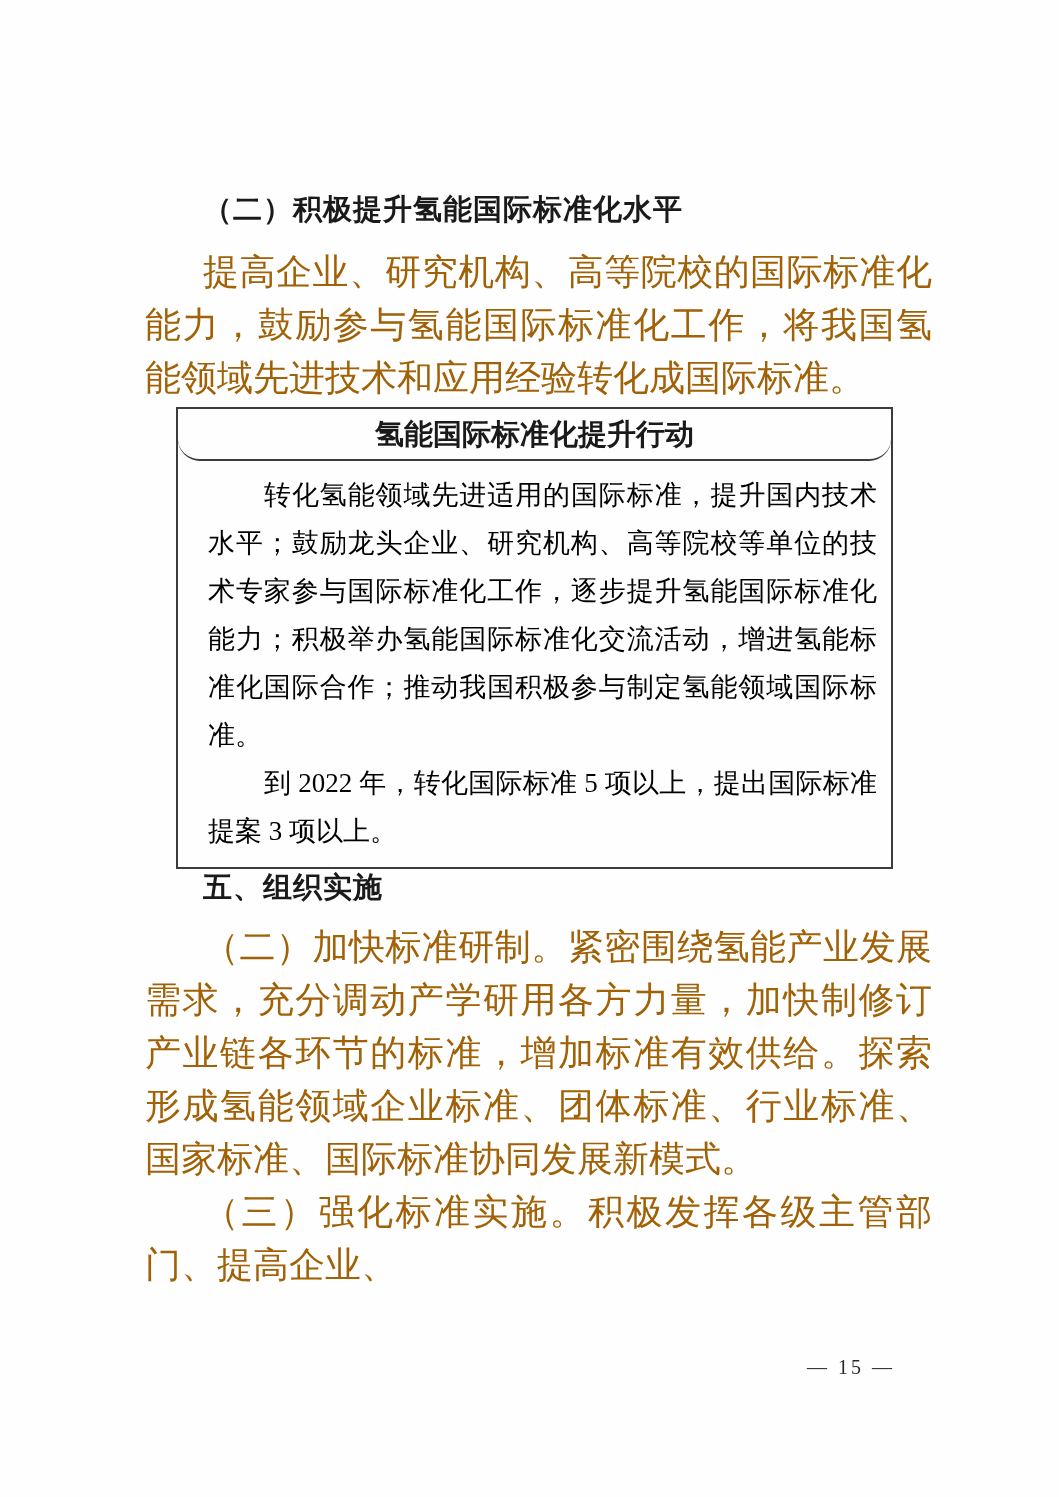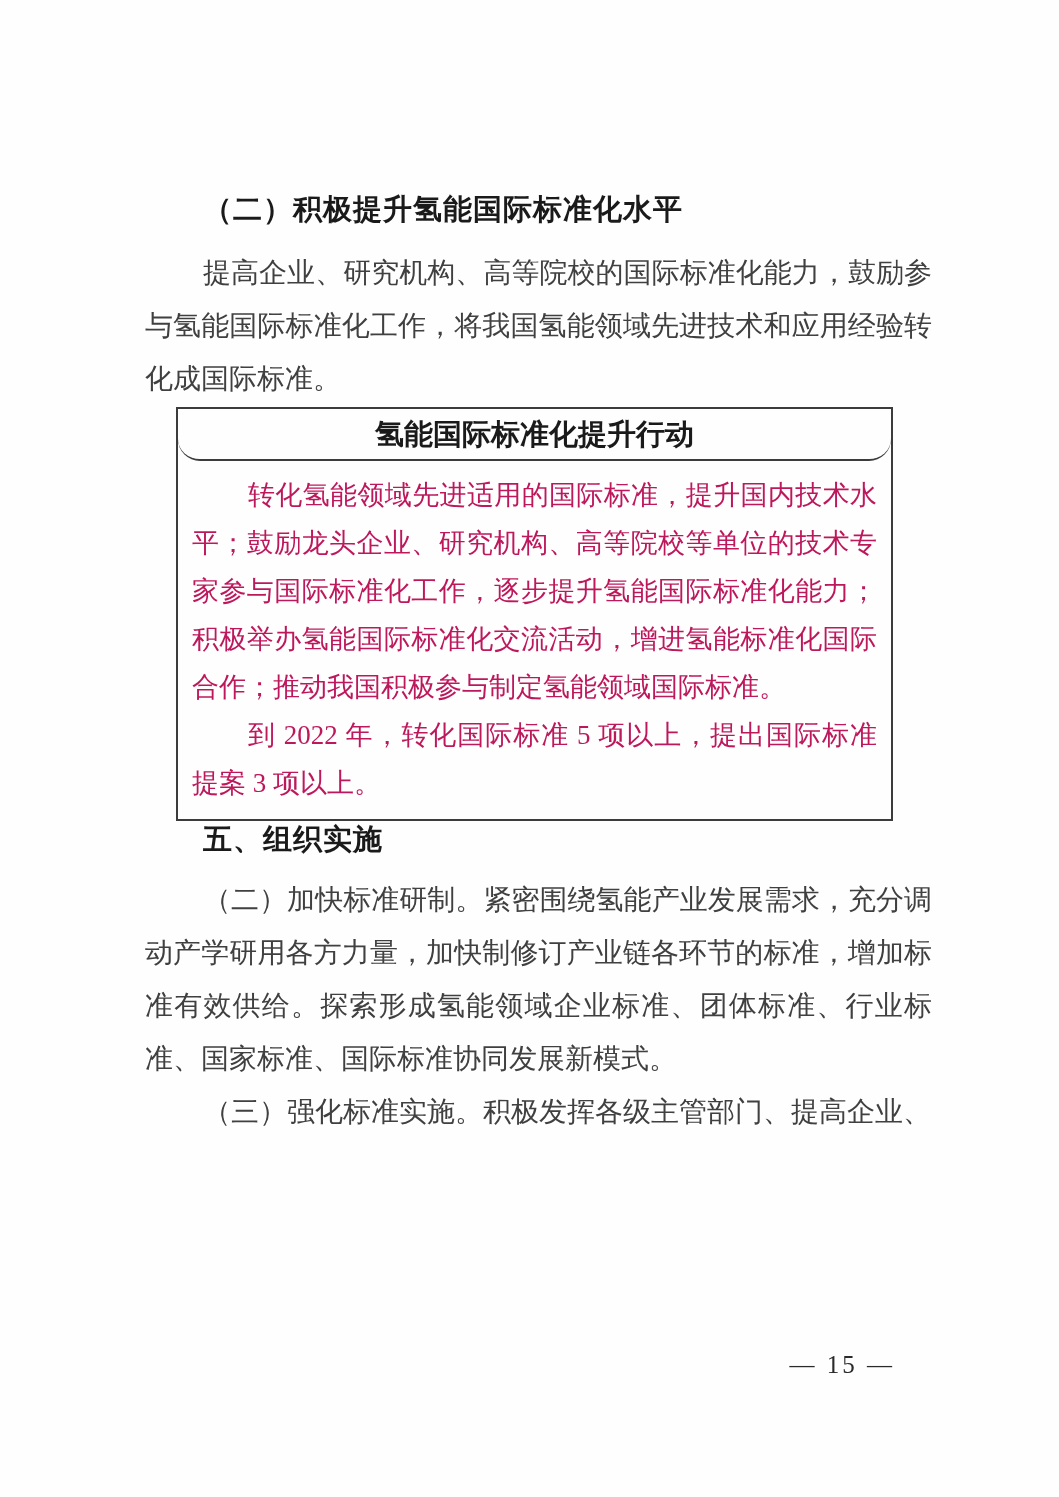--- a/index.html
+++ b/index.html
@@ -25,25 +25,25 @@
   .h-sub {
     font-size: 29px;
     font-weight: bold;
     line-height: 34px;
     padding-left: 58px;
     letter-spacing: 1px;
     margin-bottom: 20px;
     color: #1a1a1a;
   }
   .para {
-    font-size: 28px;
+    font-size: 36px;
     line-height: 53px;
     text-align: justify;
     text-indent: 58px;
-    color: #404040;
+    color: #a16207;
   }
   .action-box {
     width: 717px;
     margin-left: 31px;
     margin-top: 2px;
     border: 2px solid #3c3c3c;
     background: #fefefe;
   }
   .action-box-title {
     font-family: "Liberation Sans", "DejaVu Sans", sans-serif;
@@ -56,37 +56,38 @@
     border-radius: 22px;
   }
   .action-box-body {
     padding: 10px 14px 12px 14px;
   }
   .box-para {
     font-size: 27px;
     line-height: 48px;
     text-align: justify;
     text-indent: 56px;
-    color: #be185d;
+    color: #000000;
+    margin-left: 16px;
   }
   .h-main {
     font-family: "Liberation Sans", "DejaVu Sans", sans-serif;
     font-size: 29px;
     font-weight: bold;
     line-height: 36px;
     padding-left: 58px;
     letter-spacing: 1px;
     margin-bottom: 16px;
     color: #1a1a1a;
   }
   .page-footer {
     position: absolute;
     right: 164px;
     bottom: 118px;
-    font-size: 25px;
+    font-size: 20px;
     letter-spacing: 3px;
     color: #2a2a2a;
     white-space: pre;
   }
 </style>
 </head>
 <body>
 
 <div class="page">
 

